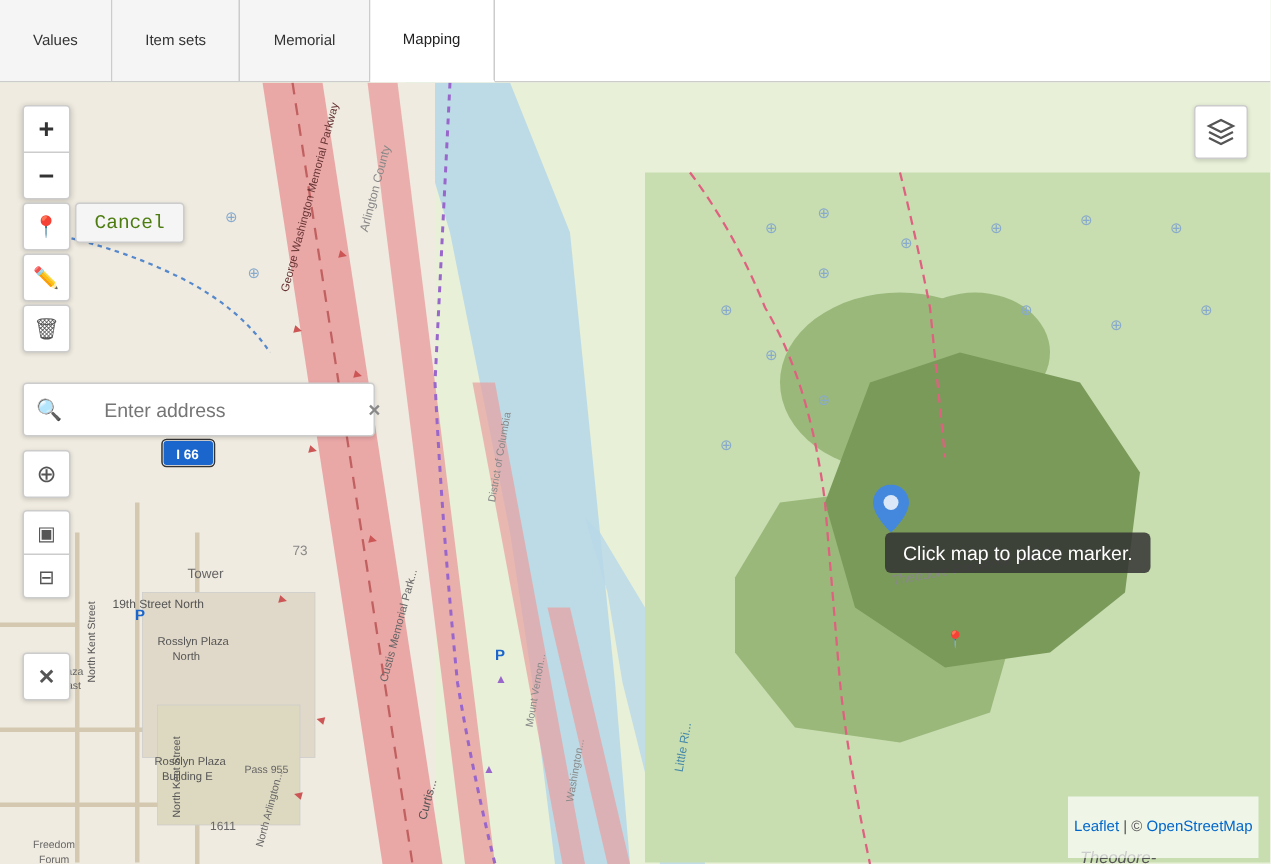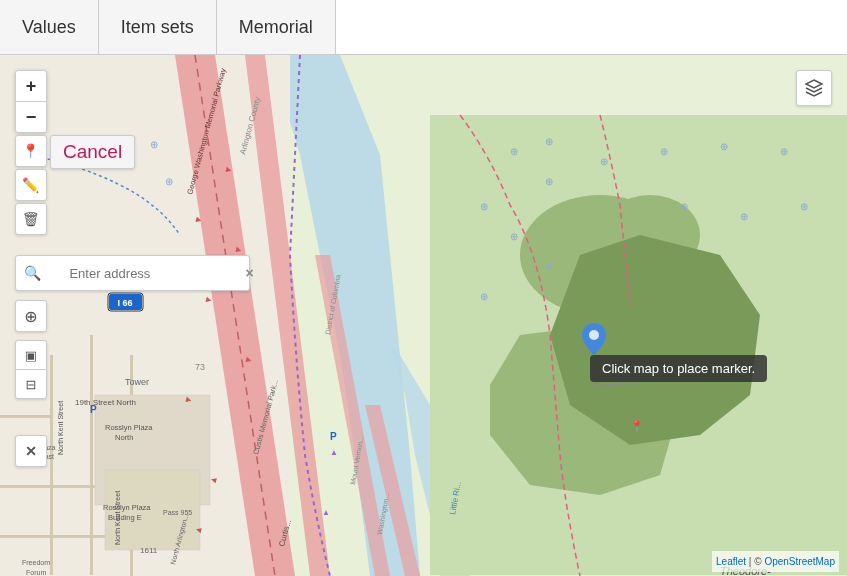--- a/index.html
+++ b/index.html
@@ -10,21 +10,21 @@
       display: flex;
       background: #fff;
       border-bottom: 1px solid #ccc;
       height: 55px;
       align-items: stretch;
     }
     .tab {
       padding: 0 22px;
       display: flex;
       align-items: center;
-      font-size: 18px;
+      font-size: 10px;
       color: #333;
       border-right: 1px solid #ccc;
       cursor: pointer;
       background: #f5f5f5;
     }
     .tab:first-child { border-left: none; }
     .tab.active {
       background: #fff;
       border-bottom: 2px solid #fff;
       font-weight: 500;
@@ -90,24 +90,25 @@
       box-shadow: 0 1px 3px rgba(0,0,0,0.15);
       color: #555;
     }
     .cancel-btn {
       position: absolute;
       top: 80px; left: 50px;
       background: #f5f5f5;
       border: 1px solid #ccc;
       border-radius: 3px;
       padding: 5px 12px;
-      font-size: 19px;
-      cursor: pointer;
-      box-shadow: 0 1px 3px rgba(0,0,0,0.15);
-      color: #be185d;
+      font-size: 13px;
+      cursor: pointer;
+      box-shadow: 0 1px 3px rgba(0,0,0,0.15);
+      color: #4d7c0f;
+      font-family: Liberation Mono, monospace;
     }
 
     
     .map-search {
       position: absolute;
       top: 200px; left: 15px;
       width: 235px;
       height: 36px;
       background: #fff;
       border: 1px solid #ccc;
@@ -180,21 +181,21 @@
     }
 
     
     .map-attribution {
       position: absolute;
       bottom: 4px;
       right: 8px;
       font-size: 10px;
       color: #555;
       background: rgba(255,255,255,0.7);
-      padding: 5px 4px;
+      padding: 15px 4px;
     }
     .map-attribution a { color: #0066cc; text-decoration: none; }
 
     
     .map-tile-layer {
       position: absolute;
       top: 0; left: 0;
       width: 100%; height: 100%;
     }
 
@@ -259,20 +260,21 @@
       font-weight: bold;
     }
   </style>
 </head>
 <body>
 
 <div class="tabs">
   <div class="tab">Values</div>
   <div class="tab">Item sets</div>
   <div class="tab">Memorial</div>
+  <div class="tab active">Mapping</div>
 </div>
 
 <div class="map-container">
 
   <svg class="map-tile-layer" viewBox="0 0 847 521" xmlns="http://www.w3.org/2000/svg">
 
     <rect width="847" height="521" fill="#e8f0d8"></rect>
 
     <polygon points="285,0 340,0 380,100 390,200 400,300 410,400 420,521 370,521 355,400 340,300 320,200 300,100 270,0" fill="#b8d8e8" opacity="0.9"></polygon>
 

